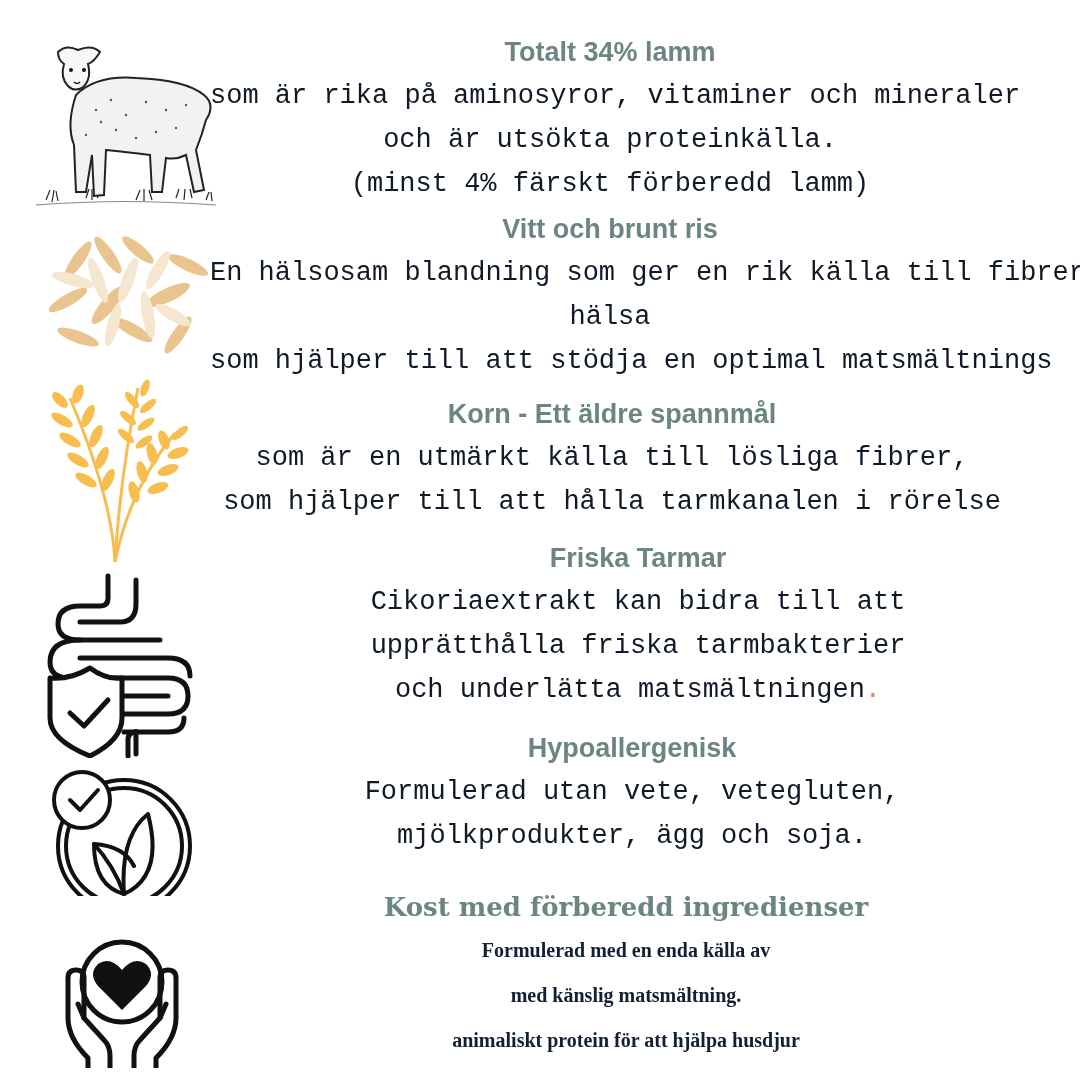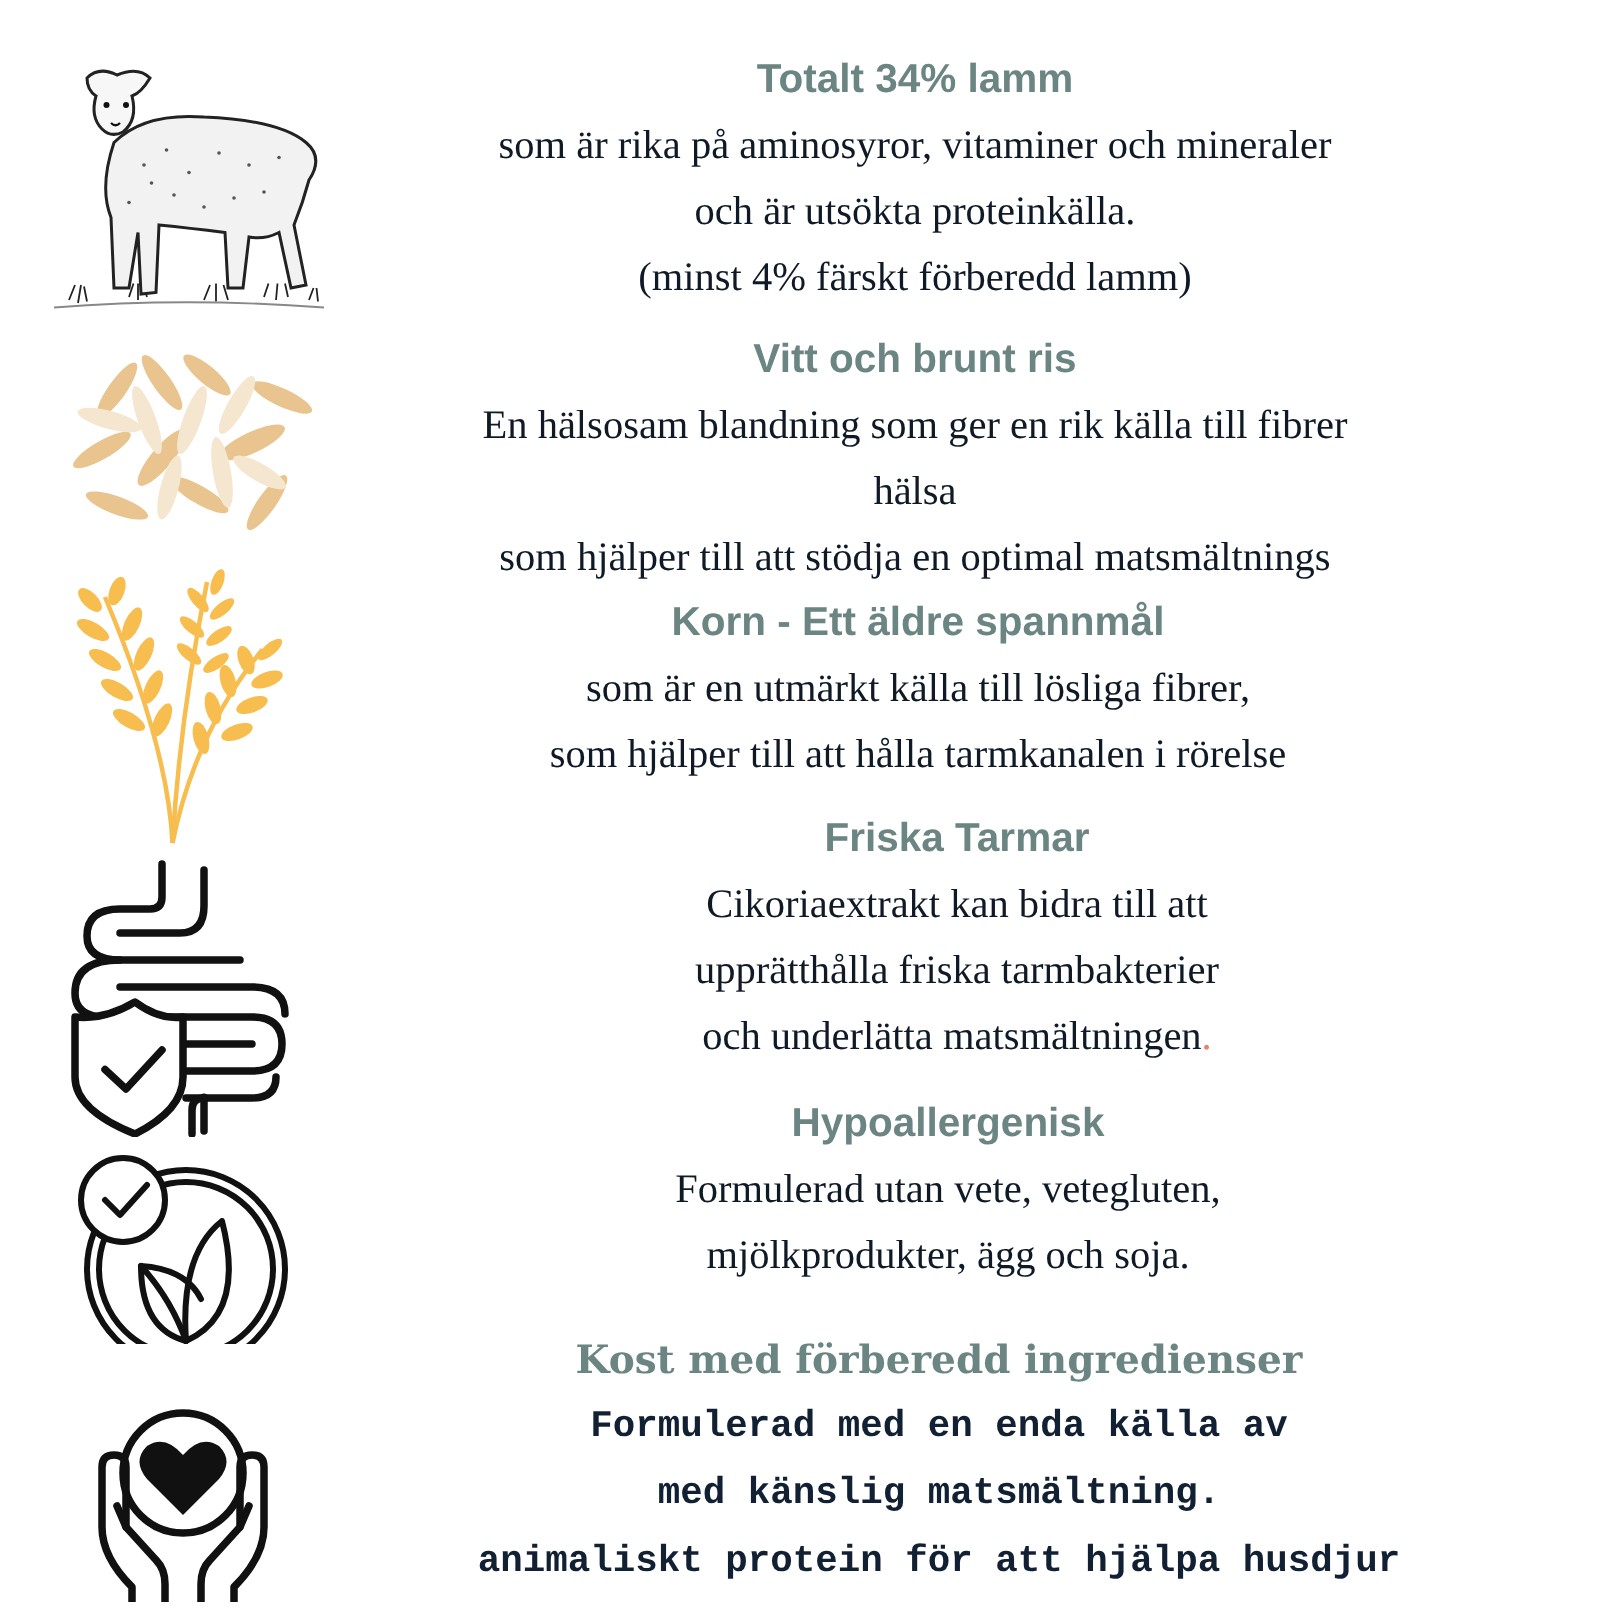--- a/index.html
+++ b/index.html
@@ -22,35 +22,35 @@
     }
     .heading {
       font-family: Liberation Sans, sans-serif;
       font-weight: bold;
       color: #6b8583;
       font-size: 27px;
       line-height: 44px;
       letter-spacing: 0px;
     }
     .body-line {
-      font-family: Liberation Serif, serif;
+      font-family: Liberation Mono, monospace;
       color: #0f1a26;
       font-size: 27px;
       line-height: 44px;
       white-space: nowrap;
     }
     .serif .heading {
       font-family: "DejaVu Serif", "Liberation Serif", serif;
       font-size: 26px;
       line-height: 42px;
     }
     .serif .body-line {
-      font-family: Liberation Mono, monospace;
+      font-family: Liberation Serif, serif;
       font-weight: bold;
-      font-size: 25px;
+      font-size: 20px;
       line-height: 45px;
       color: #122033;
     }
     .accent-dot {
       color: #e8806a;
     }
     .icon {
       position: absolute;
     }
     .icon svg { display: block; }
@@ -196,21 +196,21 @@
   </svg>
 </div>
 
 <div class="block" style="top:30px;">
   <div class="heading">Totalt 34% lamm</div>
   <div class="body-line">som är rika på aminosyror, vitaminer och mineraler</div>
   <div class="body-line">och är utsökta proteinkälla.</div>
   <div class="body-line">(minst 4% färskt förberedd lamm)</div>
 </div>
 
-<div class="block" style="top:217px;">
+<div class="block" style="top:207px;">
   <div class="heading">Vitt och brunt ris</div>
   <div class="body-line">En hälsosam blandning som ger en rik källa till fibrer</div>
   <div class="body-line">hälsa</div>
   <div class="body-line">som hjälper till att stödja en optimal matsmältnings</div>
 </div>
 
 <div class="block" style="top:392px; left:212px;">
   <div class="heading">Korn - Ett äldre spannmål</div>
   <div class="body-line">som är en utmärkt källa till lösliga fibrer,</div>
   <div class="body-line">som hjälper till att hålla tarmkanalen i rörelse</div>

